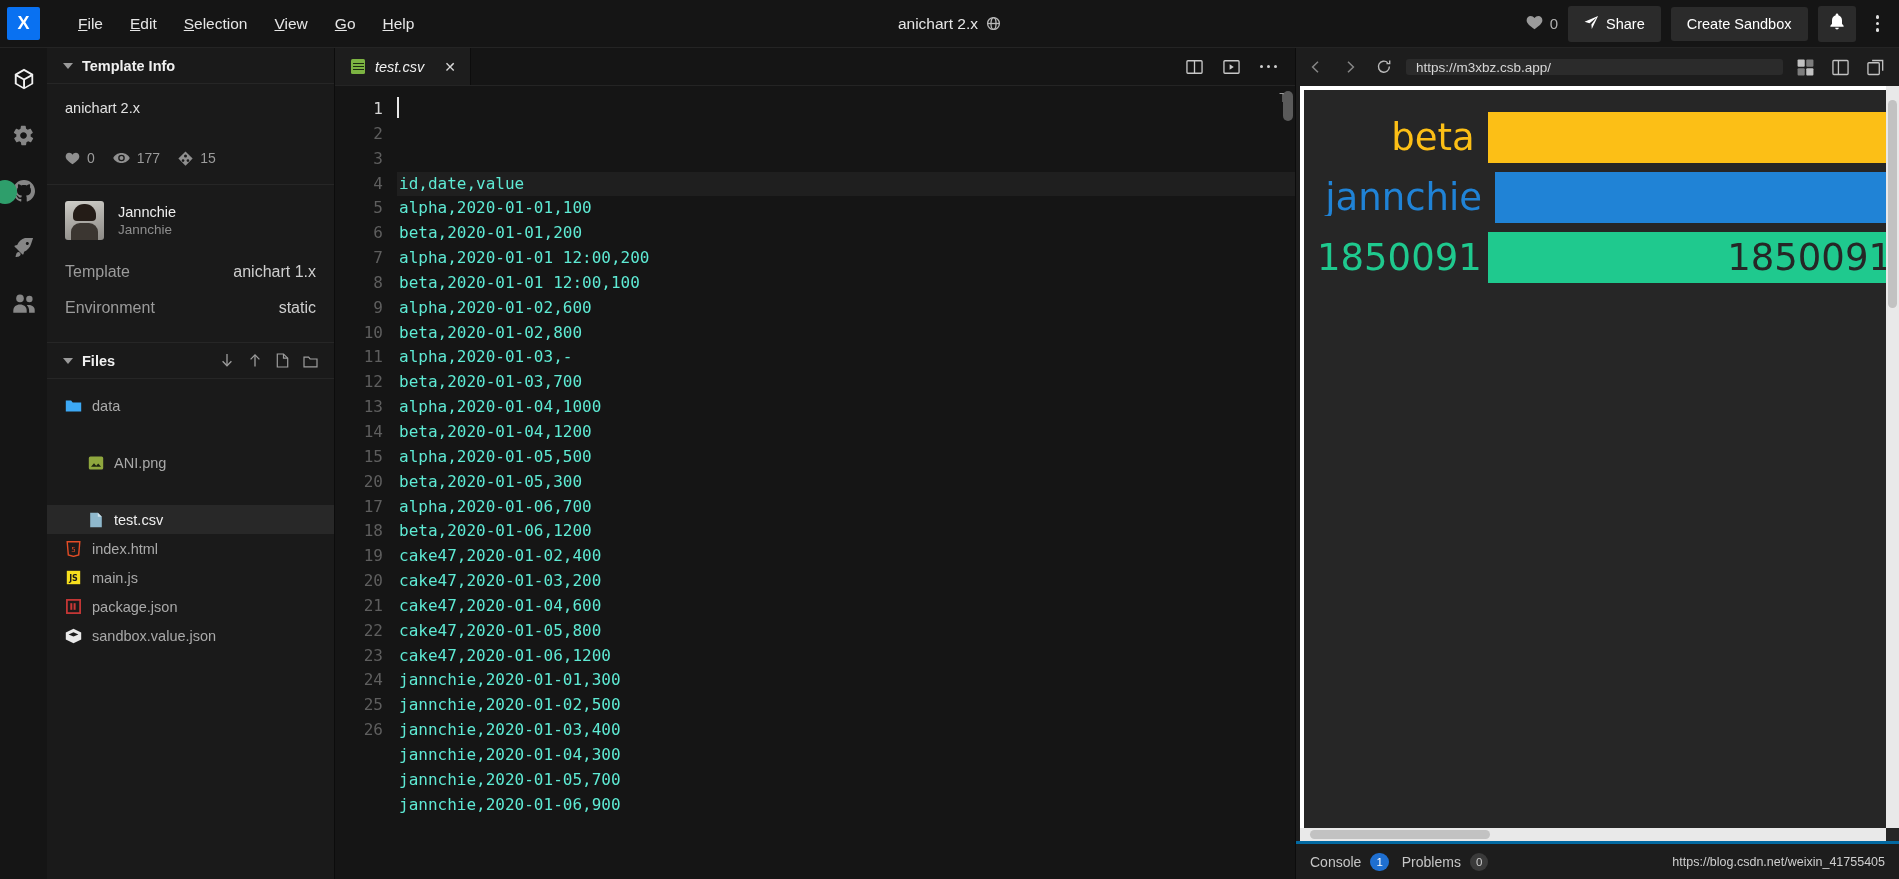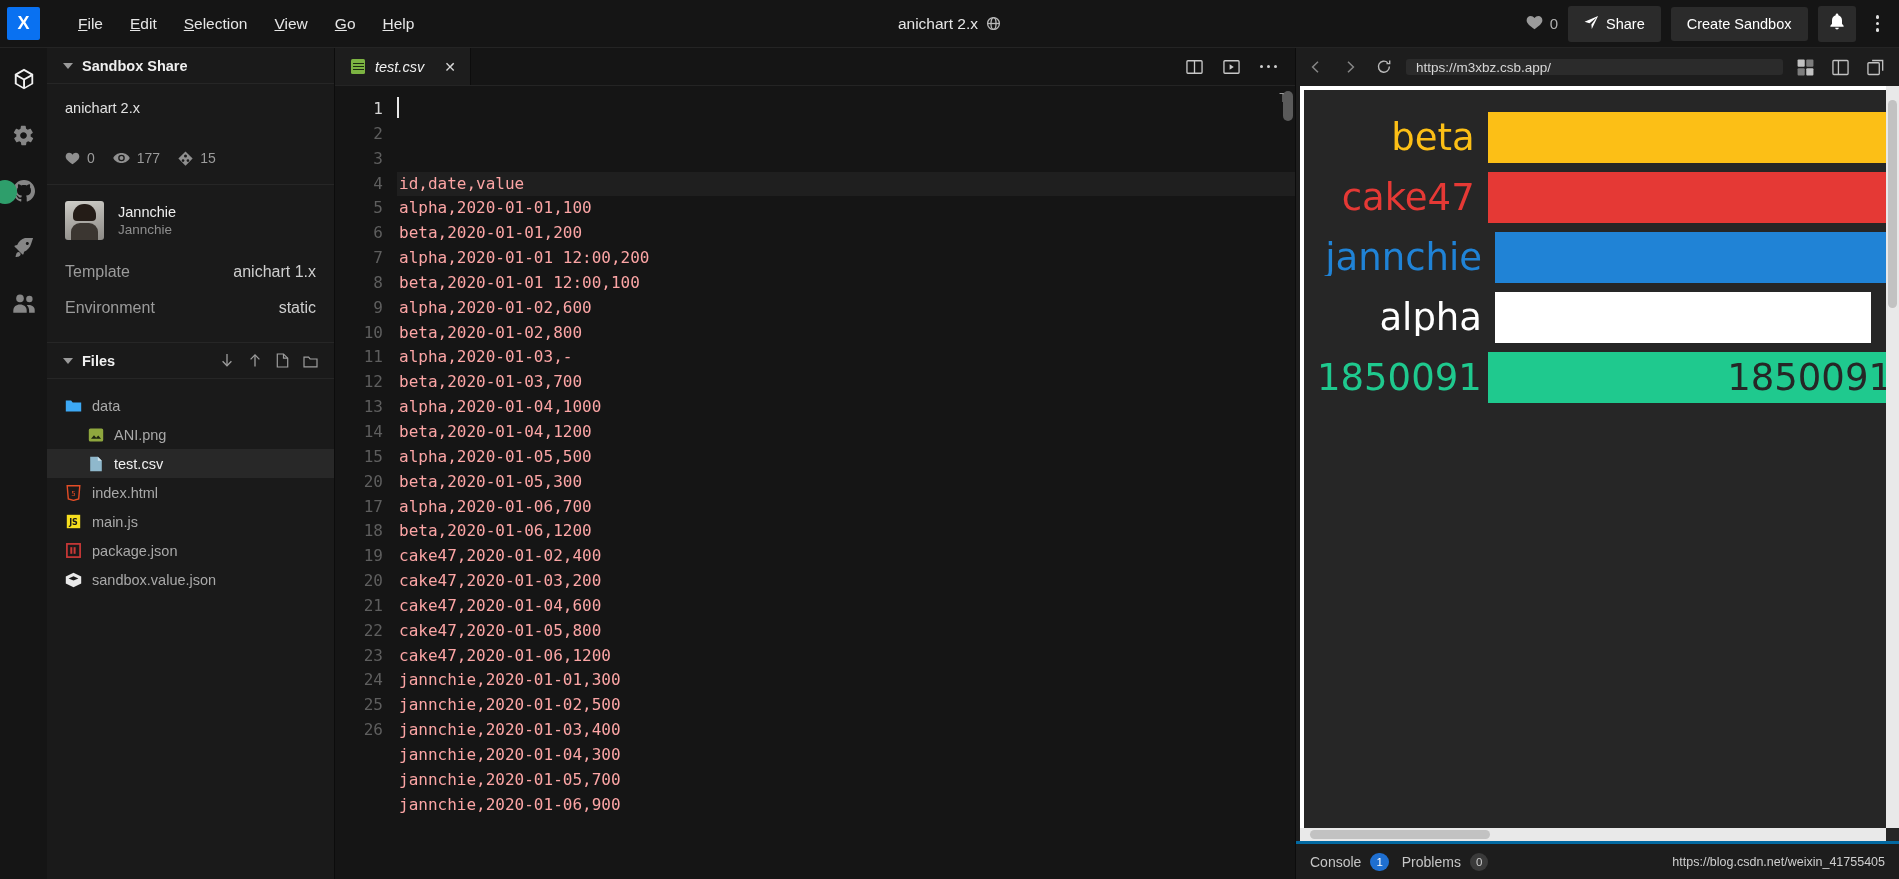--- a/index.html
+++ b/index.html
@@ -121,21 +121,21 @@
   .meta-key { color: #9b9b9b; }
   .meta-val { color: #cfcfcf; }
   .meta-wrap { padding-bottom: 16px; border-bottom: 1px solid #262626; }
 
   .files-list { padding: 12px 0 0 0; overflow-y: auto; flex: 1; }
   .file-row {
     display: flex; align-items: center; gap: 10px; height: 29px;
     color: #a9a9a9; font-size: 14.5px; cursor: pointer; padding-left: 18px;
   }
   .file-row.selected { background: #282828; color: #f0f0f0; }
-  .file-row.indent { padding-left: 40px; }
+  .file-row.indent { padding-left: 40px; margin-top: 28px; }
   .fi { width: 17px; height: 17px; flex: 0 0 17px; display: flex; align-items: center; justify-content: center; }
 
   
   .editor { flex: 1; display: flex; flex-direction: column; min-width: 0; background: #151515; }
   .tabbar {
     height: 38px; flex: 0 0 38px; background: #151515; display: flex; align-items: stretch;
     border-bottom: 1px solid #242424;
   }
   .tab {
     display: flex; align-items: center; gap: 10px; padding: 0 14px 0 16px;
@@ -156,21 +156,21 @@
 
   .code-area { flex: 1; position: relative; overflow: hidden; background: #151515; display: flex; }
   .gutter {
     width: 62px; flex: 0 0 62px; padding-top: 11px; text-align: right;
     font-family: "DejaVu Sans Mono", monospace; font-size: 16px; color: #5e5e5e; line-height: 24.85px;
     padding-right: 14px; user-select: none;
   }
   .gutter div.cur { color: #d4d4d4; }
   .code-lines {
     flex: 1; padding-top: 11px; font-family: "DejaVu Sans Mono", monospace;
-    font-size: 16px; line-height: 24.85px; color: #fca5a5; white-space: pre; position: relative;
+    font-size: 16px; line-height: 24.85px; color: #5eead4; white-space: pre; position: relative;
   }
   .code-lines div { padding-left: 2px; }
   .code-lines div.active-line { background: #1f1f1f; }
   .cursor-caret {
     position: absolute; left: 0px; top: 11px; width: 2px; height: 21px; background: #e8e8e8;
   }
   .editor-scroll {
     position: absolute; right: 2px; top: 5px; width: 10px; height: 30px; background: #5a5a5a; border-radius: 5px;
   }
   .editor-minimap-t {
@@ -328,21 +328,21 @@
               <path d="M16.5 12.9c3.2 0 6.2 1.8 6.2 4.9v2.9h-5.6v-2.2c0-2.2-0.9-4-2.4-5.2 0.6-0.3 1.2-0.4 1.8-0.4z"></path>
             </svg>
         </span>
       </div>
     </div>
 
     <div class="sidebar">
 
       <div class="panel-head">
         <span class="caret"></span>
-        <span>Sandbox Share</span>
+        <span>Template Info</span>
       </div>
 
       <div class="sb-section">
         <div class="sb-title">anichart 2.x</div>
         <div class="stats">
           <div class="stat">
             <span>
               <svg width="15" height="13" viewBox="0 0 18 16" fill="#8f8f8f">
                   <path d="M9 15.2C4 11.4 0.6 8.9 0.6 5.5 0.6 2.9 2.5 1 4.9 1c1.6 0 3.1 0.9 4.1 2.3C10 1.9 11.5 1 13.1 1c2.4 0 4.3 1.9 4.3 4.5 0 3.4-3.4 5.9-8.4 9.7z"></path>
                 </svg>
@@ -601,30 +601,22 @@
       </div>
 
       <div class="preview-frame">
         <div class="chart-stage">
           <div class="bars" id="barrows">
               <div class="bar-row">
                 <div class="bar-label" style="color: rgb(252, 191, 22);">beta</div>
                 <div class="bar-fill" style="background: rgb(252, 191, 22); width: 430px;"></div>
               </div>
               <div class="bar-row">
-                <div class="bar-label" style="color: rgb(229, 57, 53);">cake47</div>
-                <div class="bar-fill" style="background: rgb(229, 57, 53); width: 430px;"></div>
-              </div>
-              <div class="bar-row">
                 <div class="bar-label" style="color: rgb(32, 131, 214);">jannchie</div>
                 <div class="bar-fill" style="background: rgb(32, 131, 214); width: 398px;"></div>
-              </div>
-              <div class="bar-row">
-                <div class="bar-label" style="color: rgb(255, 255, 255);">alpha</div>
-                <div class="bar-fill" style="background: rgb(255, 255, 255); width: 376px;"></div>
               </div>
               <div class="bar-row">
                 <div class="bar-label" style="color: rgb(31, 201, 142);">1850091</div>
                 <div class="bar-fill" style="background: rgb(31, 201, 142); width: 430px;">
                   <span class="bar-value">1850091</span>
                 </div>
               </div>
             </div>
         </div>
         <div class="pv-scroll-v">

